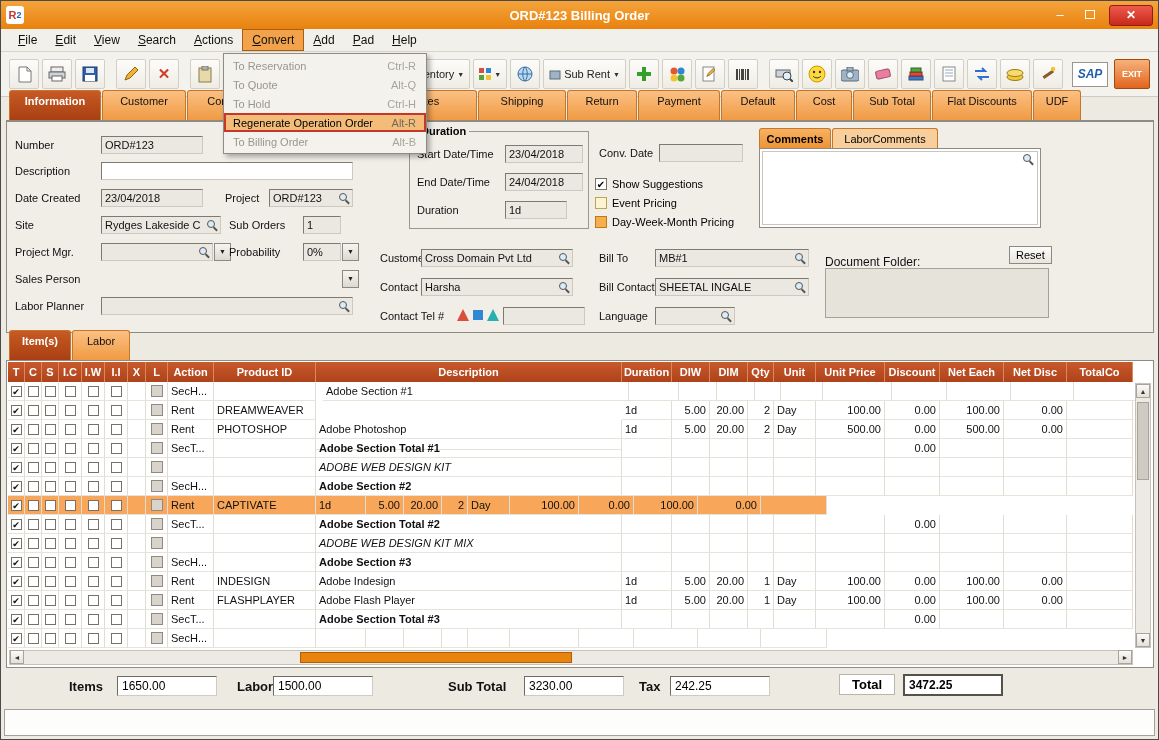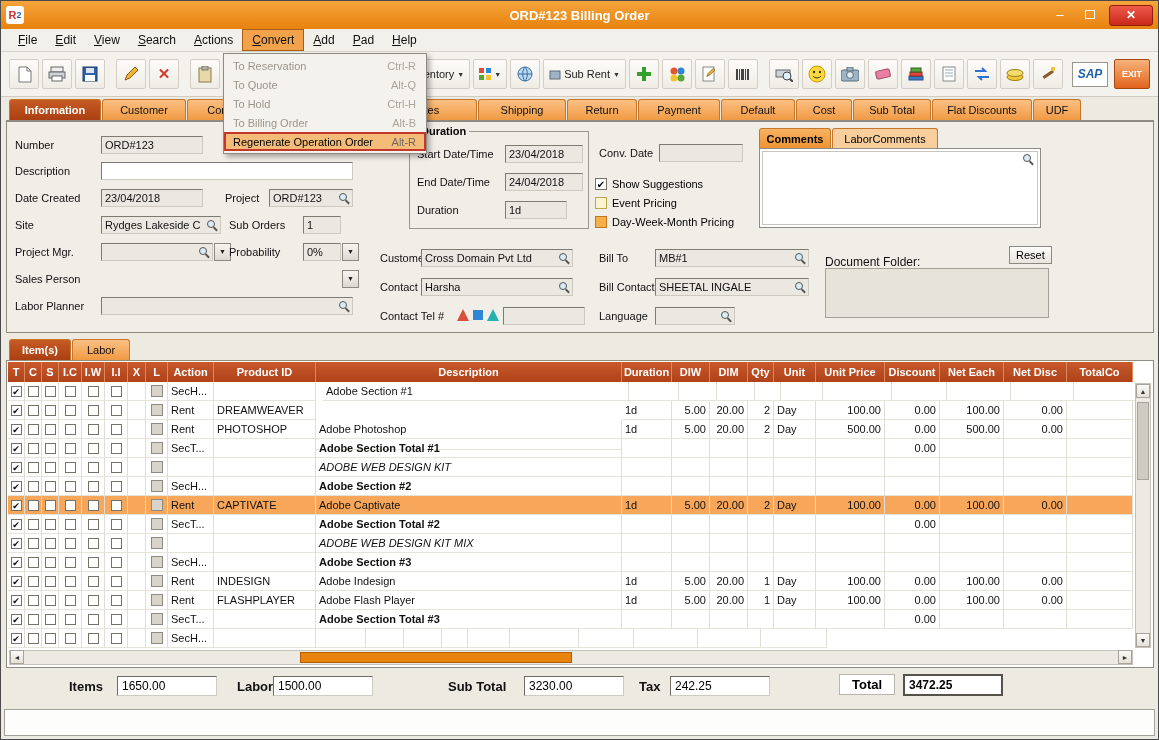--- a/index.html
+++ b/index.html
@@ -26,21 +26,21 @@
   .tbtn{width:30px;height:30px;border:1px solid #D3CFC6;background:linear-gradient(#FDFCFA,#EFECE4);border-radius:2px;display:flex;align-items:center;justify-content:center;flex:0 0 auto;font-size:11px;color:#222}
   .tbtn.wide{width:auto;padding:0 5px;gap:3px}
   .tsep{width:5px;flex:0 0 auto}
   .tarrow{font-size:7px;color:#333}
   .redx{color:#D23B2A;font-size:15px;font-weight:bold}
   .sapbtn{width:36px;height:25px;background:#fff;border:1px solid #9a968e;color:#1E5FA8;font-weight:bold;font-style:italic;font-size:12px;display:flex;align-items:center;justify-content:center}
   .exitbtn{width:36px;height:30px;background:linear-gradient(#F6B27A,#E2641E);border:1px solid #A34812;color:#fff;font-weight:bold;font-size:9px;display:flex;align-items:center;justify-content:center;border-radius:2px}
 
   
   .tabstrip{position:absolute;top:96px;left:8px;height:23px;display:flex;gap:1px;align-items:flex-end}
-  .tab{height:21px;line-height:21px;text-align:center;font-size:11px;background:linear-gradient(#FBC083,#F09A43);border:1px solid #C4762B;border-bottom:none;border-radius:3px 3px 0 0;color:#111;overflow:hidden;white-space:nowrap}
+  .tab{height:30px;line-height:21px;text-align:center;font-size:11px;background:linear-gradient(#FBC083,#F09A43);border:1px solid #C4762B;border-bottom:none;border-radius:3px 3px 0 0;color:#111;overflow:hidden;white-space:nowrap}
   .tab.sel{background:linear-gradient(#C75A24,#A93F12);color:#fff;font-weight:bold}
 
   
   .formpanel{position:absolute;left:5px;top:119px;width:1148px;height:213px;background:#F1EEE7;border:1px solid #8F8B82;border-top:2px solid #8F8B82}
   .flabel{position:absolute;font-size:11px;color:#111;white-space:nowrap}
   .ffield{position:absolute;height:18px;background:#EBE8E1;border:1px solid;border-color:#7E7A71 #CDC9C0 #CDC9C0 #7E7A71;font-size:11px;line-height:16px;padding:0 3px;white-space:nowrap;overflow:hidden;color:#111}
   .ffield.white{background:#fff}
   .ffield .mag{position:absolute;right:2px;top:2px}
   .mag{width:12px;height:12px;position:relative;display:inline-block}
   .mag::before{content:"";position:absolute;width:6px;height:6px;border:1.5px solid #555;border-radius:50%;left:1px;top:1px;background:#d9ecf7}
@@ -659,21 +659,20 @@
           </div>
           <div class="gc ctr" style="width: 23px;">
             <span class="gcb"></span>
           </div>
           <div class="gc ctr" style="width: 18px;"></div>
           <div class="gc ctr" style="width: 22px;">
             <span class="lcb"></span>
           </div>
           <div class="gc" style="width: 46px;">Rent</div>
           <div class="gc" style="width: 102px;">CAPTIVATE</div>
-          <div class="gc" style="width: 306px;">Adobe Captivate</div>
           <div class="gc" style="width: 50px;">1d</div>
           <div class="gc num" style="width: 38px;">5.00</div>
           <div class="gc num" style="width: 38px;">20.00</div>
           <div class="gc num" style="width: 26px;">2</div>
           <div class="gc" style="width: 42px;">Day</div>
           <div class="gc num" style="width: 69px;">100.00</div>
           <div class="gc num" style="width: 55px;">0.00</div>
           <div class="gc num" style="width: 64px;">100.00</div>
           <div class="gc num" style="width: 63px;">0.00</div>
           <div class="gc num" style="width: 66px;"></div>
@@ -968,23 +967,23 @@
         <span class="sc">Ctrl-R</span>
       </div>
       <div class="dd-item disabled">
         <span>To Quote</span>
         <span class="sc">Alt-Q</span>
       </div>
       <div class="dd-item disabled">
         <span>To Hold</span>
         <span class="sc">Ctrl-H</span>
       </div>
+      <div class="dd-item hl">
+        <span>Regenerate Operation Order</span>
+        <span class="sc">Alt-R</span>
+      </div>
       <div class="dd-item disabled">
         <span>To Billing Order</span>
         <span class="sc">Alt-B</span>
       </div>
-      <div class="dd-item hl">
-        <span>Regenerate Operation Order</span>
-        <span class="sc">Alt-R</span>
-      </div>
     </div>
 
 </div>
 
 </body></html>

